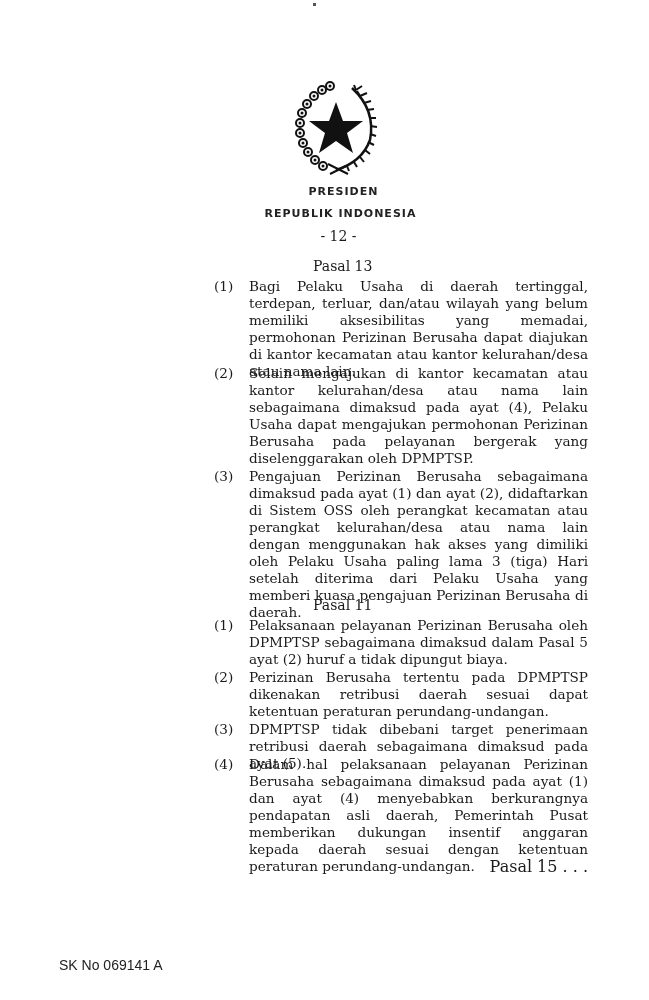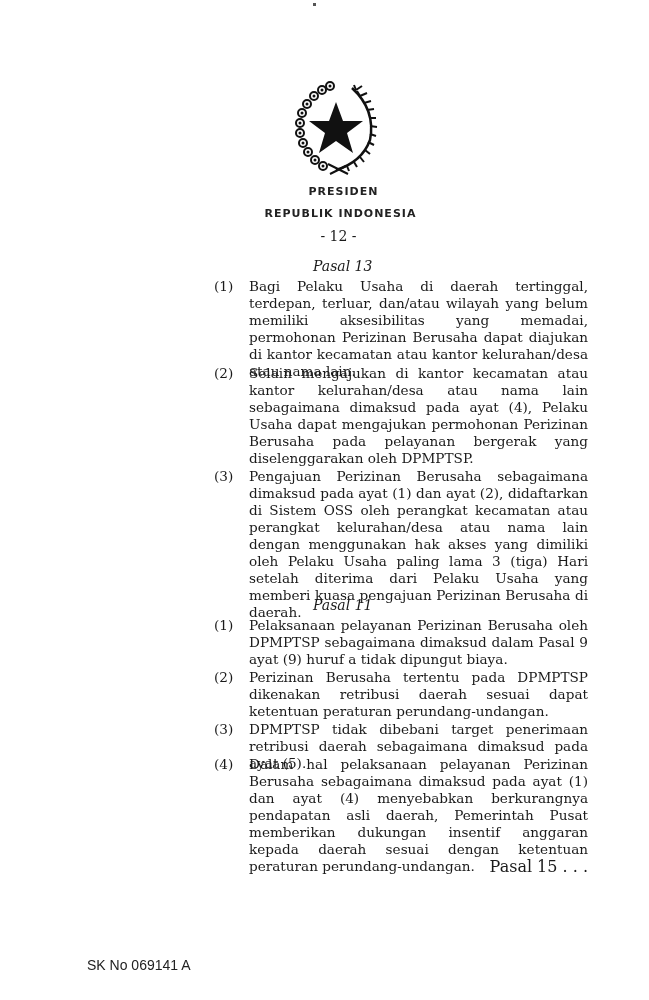--- a/index.html
+++ b/index.html
@@ -4,27 +4,27 @@
 <style>
   html, body { margin: 0; padding: 0; background: #ffffff; }
   body { width: 649px; height: 1000px; position: relative; overflow: hidden; color: #1a1a1a; }
   .page { position: absolute; left: 16px; top: 0; width: 649px; height: 1000px; }
   .dot { position: absolute; left: 297px; top: 3px; width: 3px; height: 3px; background: #555; }
   .emblem { position: absolute; left: 276px; top: 80px; width: 88px; height: 96px; }
   .hdr { position: absolute; left: 0; width: 649px; text-align: center; font-family: "DejaVu Sans", sans-serif; font-weight: bold; font-size: 11px; letter-spacing: 1px; color: #222; }
   .hdr1 { top: 185px; left: 3px; }
   .hdr2 { top: 199px; margin-top: 8px; }
   .pnum { position: absolute; left: 0; width: 645px; top: 228px; text-align: center; font-family: "DejaVu Serif", serif; font-size: 14px; }
-  .pasal { position: absolute; left: 297px; font-family: "DejaVu Serif", serif; font-size: 14px; font-style: italic; }
+  .pasal { position: absolute; left: 297px; font-family: "DejaVu Serif", serif; font-size: 14px; }
   .item { position: absolute; left: 198px; width: 374px; }
   .item .n { position: absolute; left: 0; top: 0; font-family: "DejaVu Serif", serif; font-size: 13.6px; }
   .item .t { margin-left: 35px; font-family: "DejaVu Serif", serif; font-size: 13.6px; line-height: 17px; text-align: justify; text-align-last: left; }
   .item .n { line-height: 17.4px; }
   .cont { position: absolute; left: 0; width: 572px; top: 857px; text-align: right; font-family: "DejaVu Serif", serif; font-size: 16px; }
-  .sk { position: absolute; left: 43px; top: 957px; font-family: "Liberation Sans", sans-serif; font-size: 14px; color: #222; margin-left: 28px; }
+  .sk { position: absolute; left: 43px; top: 957px; font-family: "Liberation Sans", sans-serif; font-size: 14px; color: #222; }
 </style>
 </head>
 <body>
 
 <div class="page">
 
   <div class="dot"></div>
 
   <svg class="emblem" viewBox="0 0 88 96">
 
@@ -97,21 +97,21 @@
 
   <div class="item" style="top:468px;">
     <span class="n">(3)</span>
     <div class="t">Pengajuan Perizinan Berusaha sebagaimana dimaksud pada ayat (1) dan ayat (2), didaftarkan di Sistem OSS oleh perangkat kecamatan atau perangkat kelurahan/desa atau nama lain dengan menggunakan hak akses yang dimiliki oleh Pelaku Usaha paling lama 3 (tiga) Hari setelah diterima dari Pelaku Usaha yang memberi kuasa pengajuan Perizinan Berusaha di daerah.</div>
   </div>
 
   <div class="pasal" style="top:597px;">Pasal 11</div>
 
   <div class="item" style="top:617px;">
     <span class="n">(1)</span>
-    <div class="t">Pelaksanaan pelayanan Perizinan Berusaha oleh DPMPTSP sebagaimana dimaksud dalam Pasal 9 ayat (9) huruf a tidak dipungut biaya.</div>
+    <div class="t">Pelaksanaan pelayanan Perizinan Berusaha oleh DPMPTSP sebagaimana dimaksud dalam Pasal 5 ayat (2) huruf a tidak dipungut biaya.</div>
   </div>
 
   <div class="item" style="top:669px;">
     <span class="n">(2)</span>
     <div class="t">Perizinan Berusaha tertentu pada DPMPTSP dikenakan retribusi daerah sesuai dapat ketentuan peraturan perundang-undangan.</div>
   </div>
 
   <div class="item" style="top:721px;">
     <span class="n">(3)</span>
     <div class="t">DPMPTSP tidak dibebani target penerimaan retribusi daerah sebagaimana dimaksud pada ayat (5).</div>

